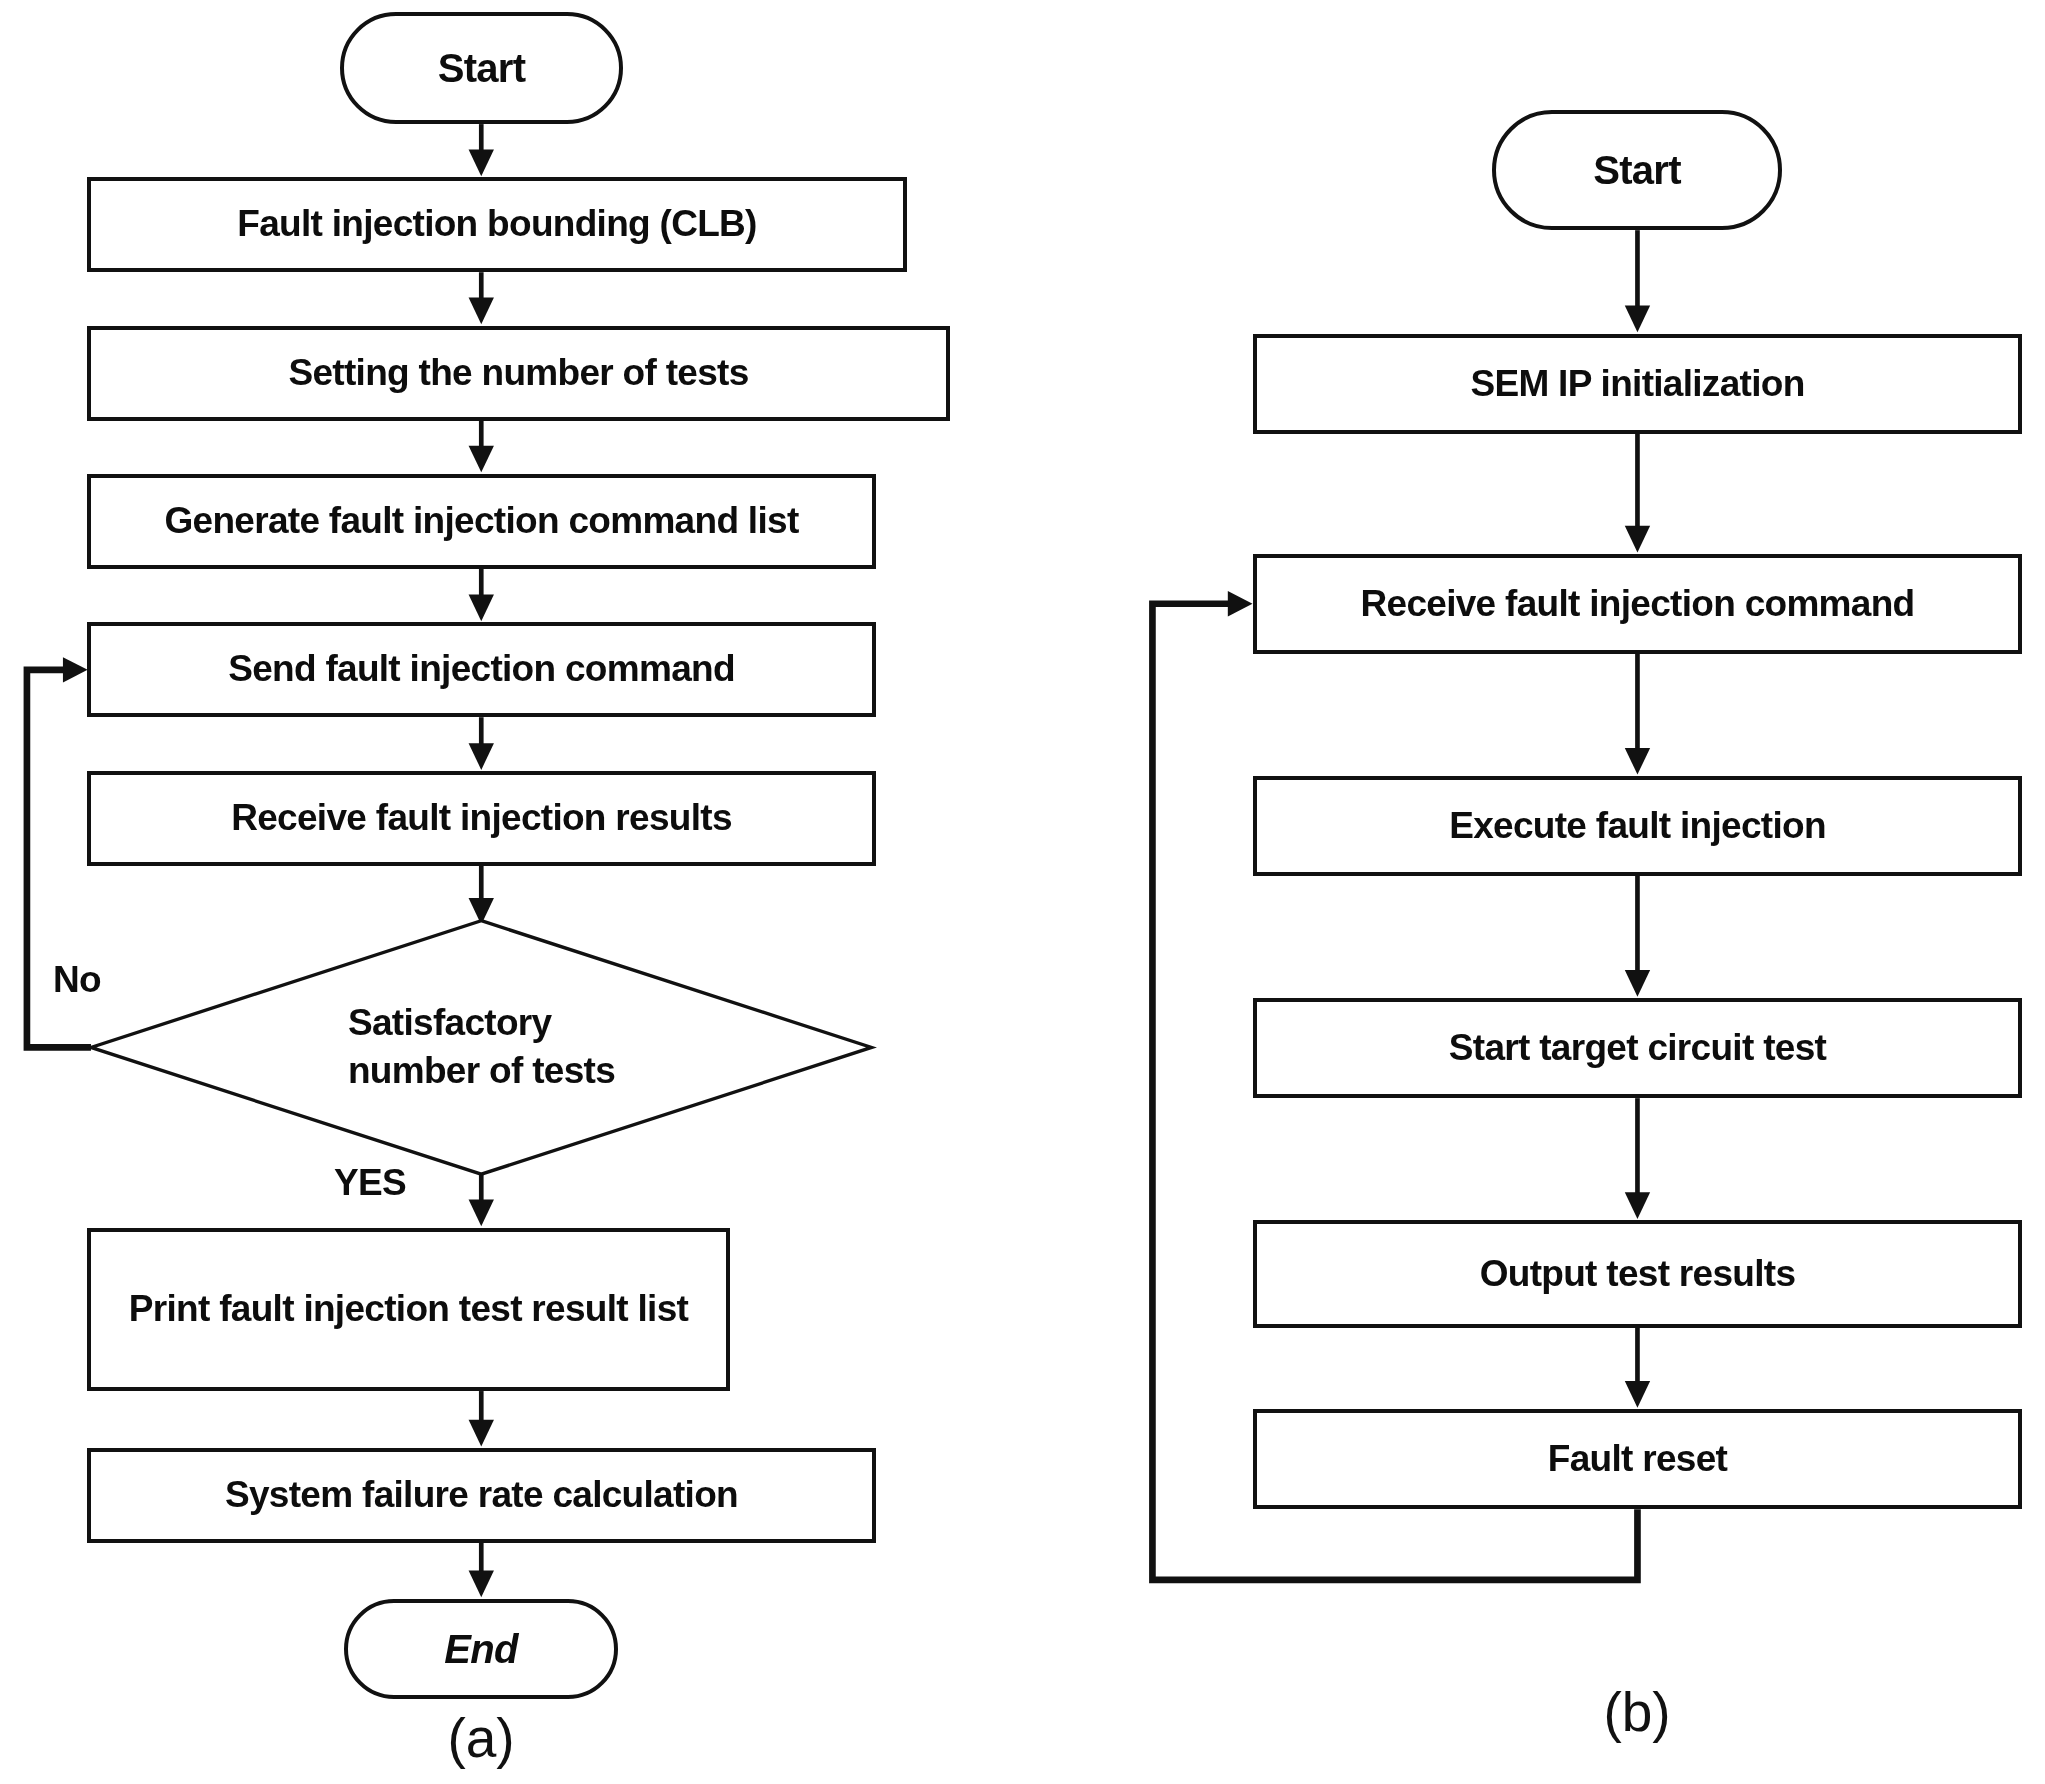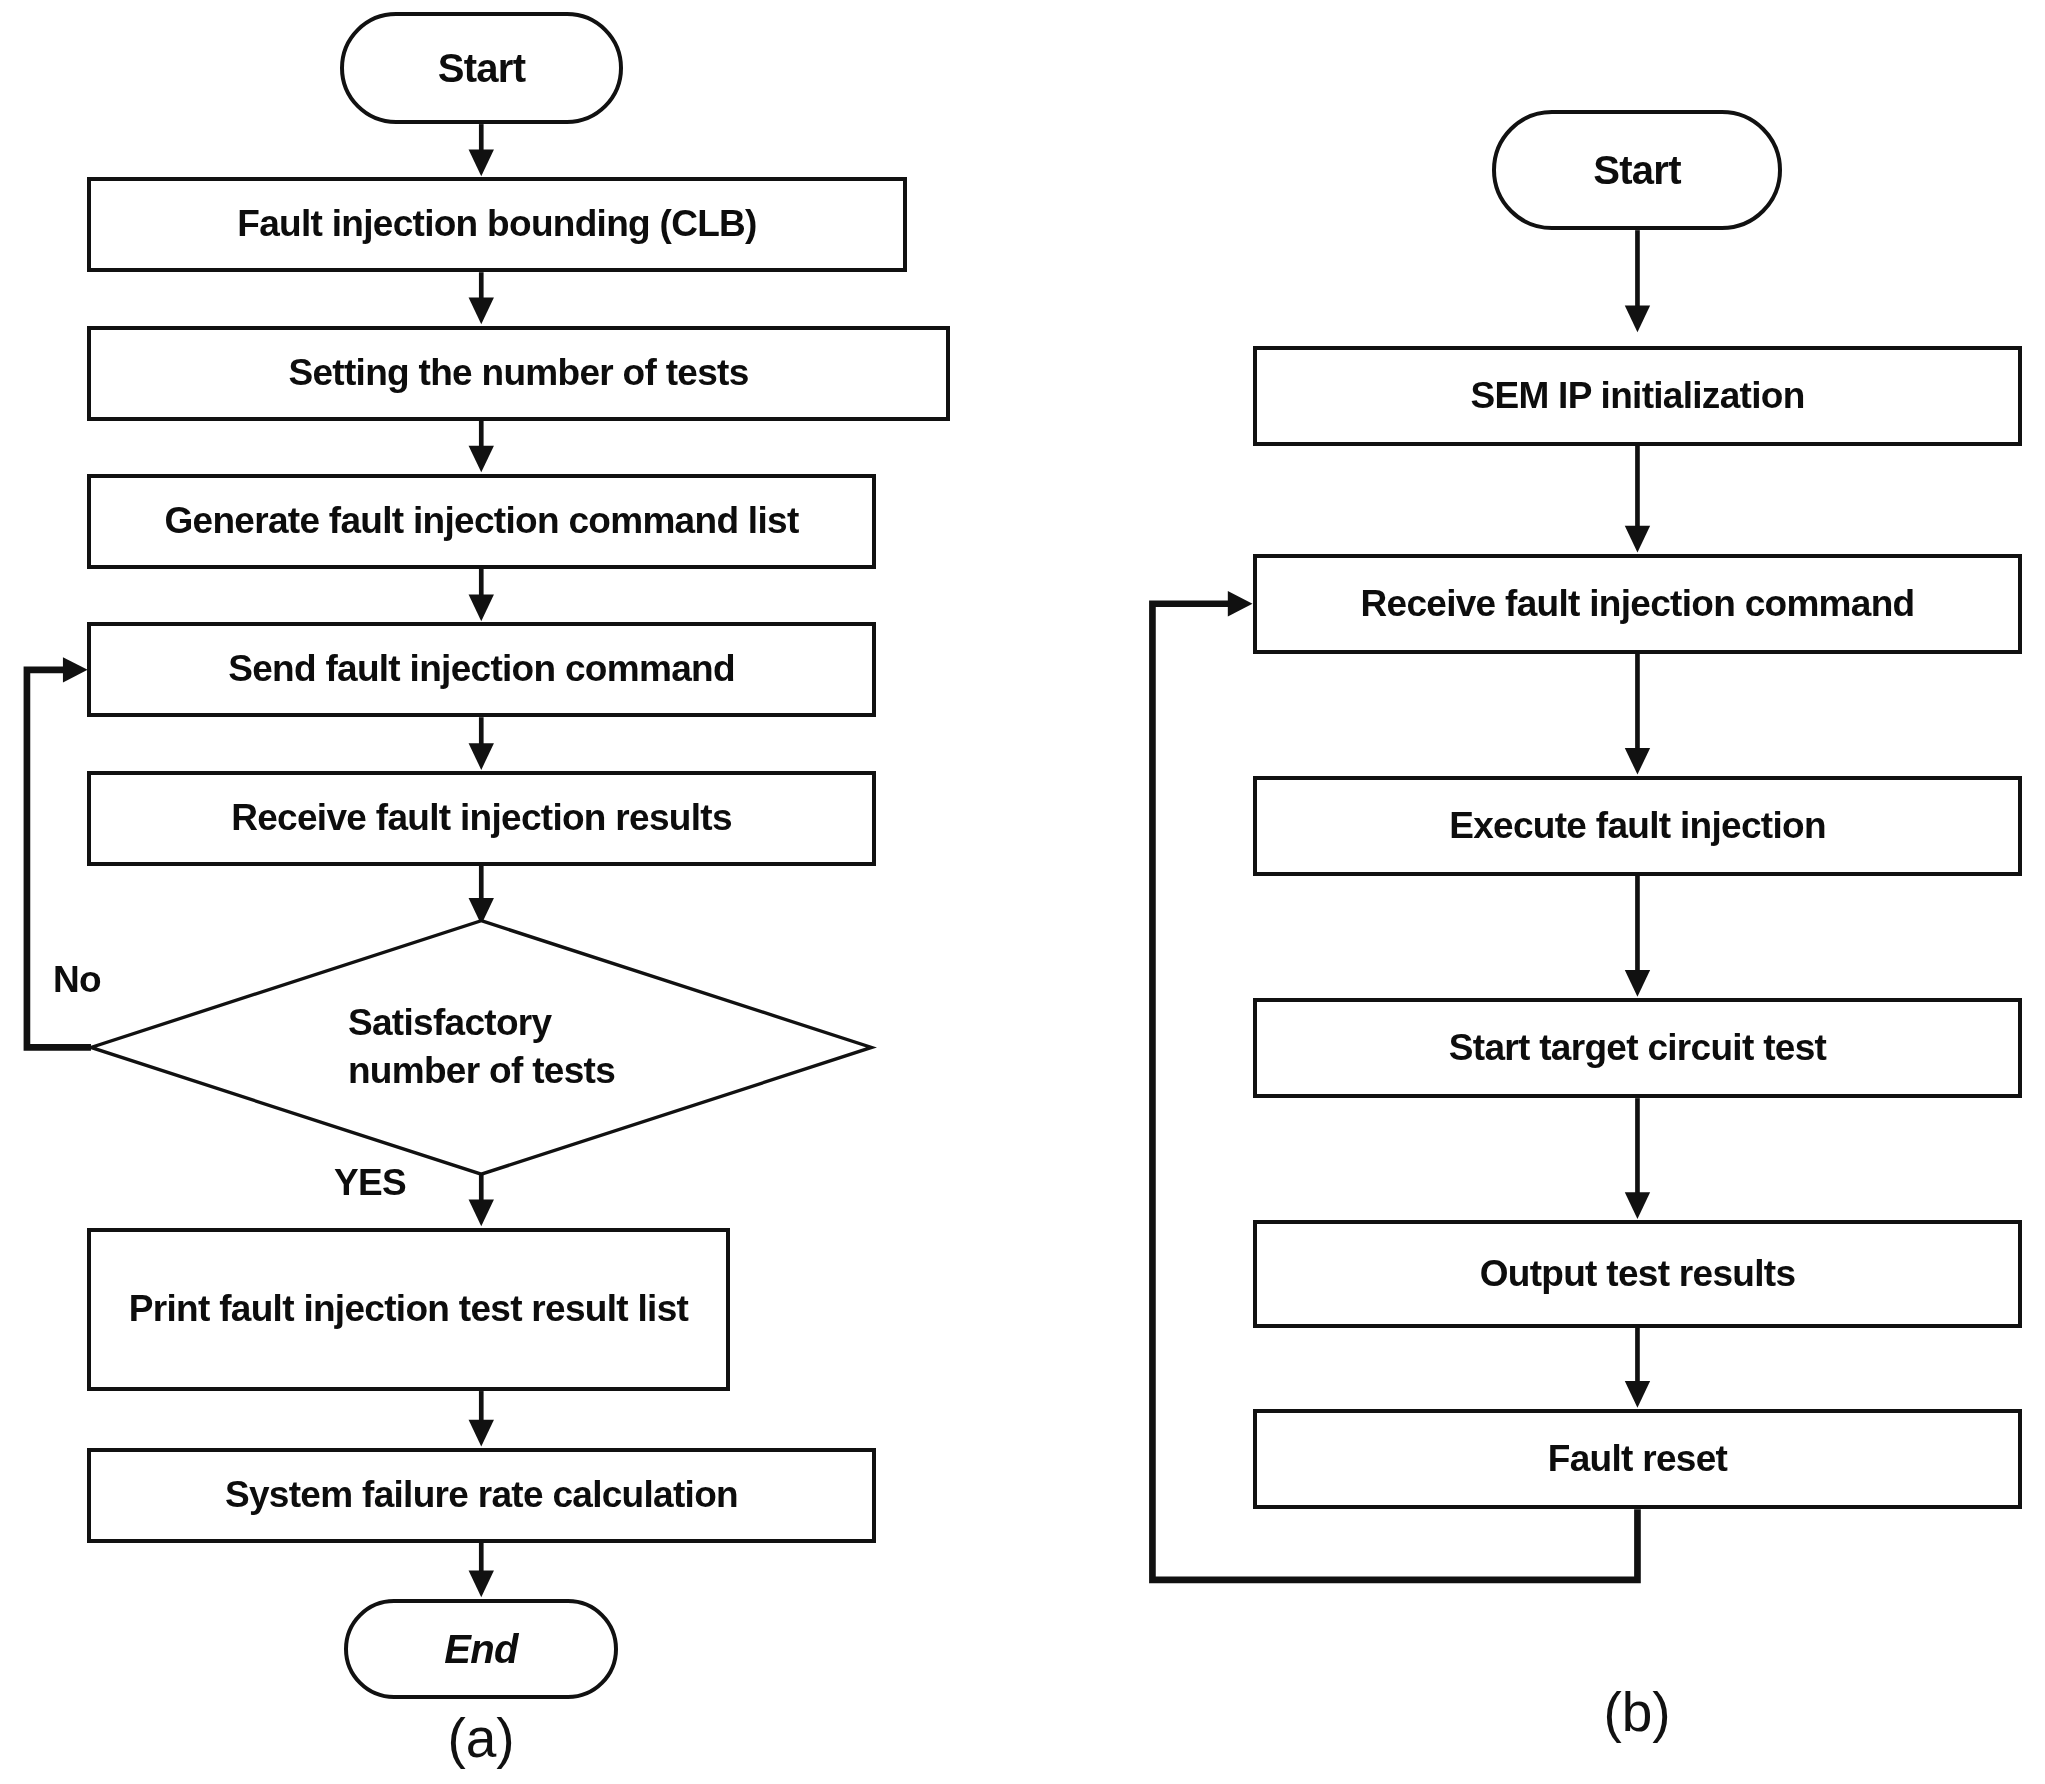--- a/index.html
+++ b/index.html
@@ -122,21 +122,21 @@
   <div class="node" style="left:87px;top:1228px;width:643px;height:163px;">Print fault injection test result list</div>
 
   <div class="node" style="left:87px;top:1448px;width:789px;height:95px;">System failure rate calculation</div>
 
   <div class="node stadium" style="left:344px;top:1599px;width:274px;height:100px;font-style:italic;">End</div>
 
   <div class="ghost caption" style="left:381px;top:1701px;width:200px;height:73px;">(a)</div>
 
   <div class="node stadium" style="left:1492px;top:110px;width:290px;height:120px;">Start</div>
 
-  <div class="node" style="left:1253px;top:334px;width:769px;height:100px;margin-top:12px;">SEM IP initialization</div>
+  <div class="node" style="left:1253px;top:334px;width:769px;height:100px;">SEM IP initialization</div>
 
   <div class="node" style="left:1253px;top:554px;width:769px;height:100px;">Receive fault injection command</div>
 
   <div class="node" style="left:1253px;top:776px;width:769px;height:100px;">Execute fault injection</div>
 
   <div class="node" style="left:1253px;top:998px;width:769px;height:100px;">Start target circuit test</div>
 
   <div class="node" style="left:1253px;top:1220px;width:769px;height:108px;">Output test results</div>
 
   <div class="node" style="left:1253px;top:1409px;width:769px;height:100px;">Fault reset</div>

